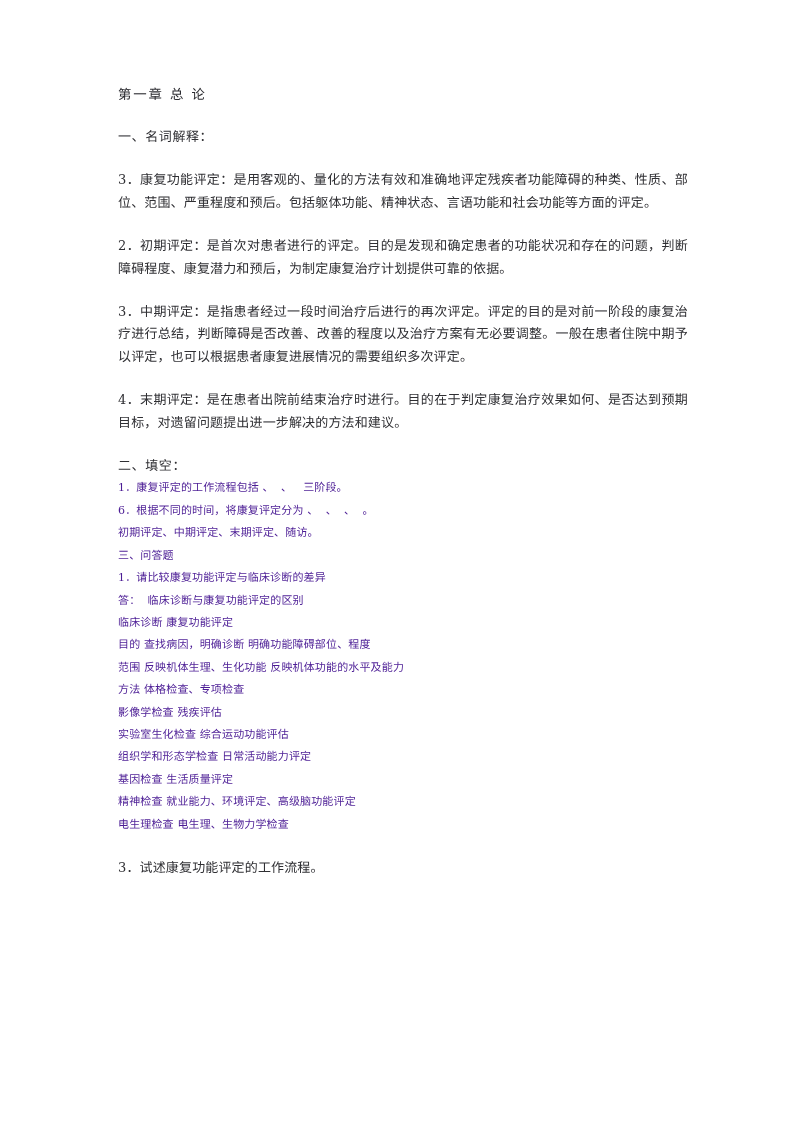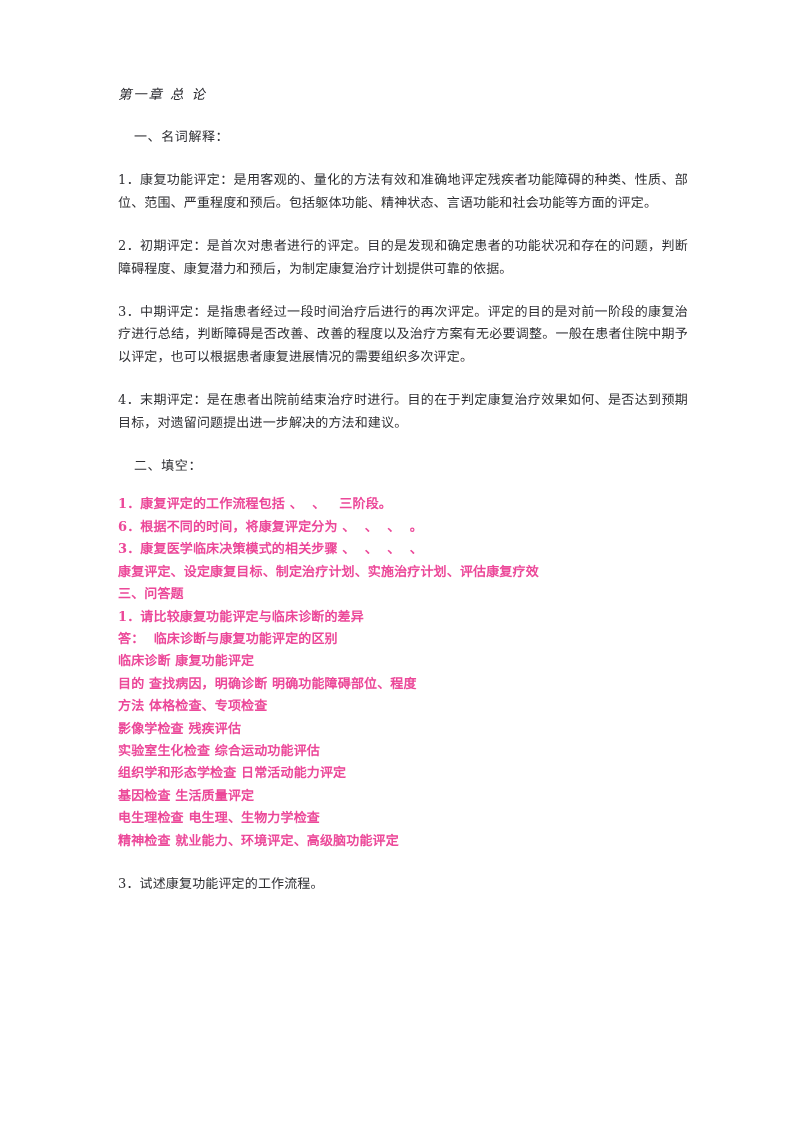--- a/index.html
+++ b/index.html
@@ -38,89 +38,85 @@
     margin: 0;
     color: #2f2f33;
   }
   
   .doc-title {
     font-size: 13.4px;
     line-height: 22px;
     letter-spacing: 1.9px;
     margin: 0 0 20px 0;
     color: #2b2b30;
-    font-style: italic;
   }
   
   .section-heading {
     font-size: 13.0px;
     line-height: 22.4px;
     letter-spacing: 0.6px;
-    margin: 16px;
+    margin: 0;
     color: #2f2f33;
   }
   
   .gap-lg { margin-top: 21px; }
 
   
   .term { text-indent: 0; }
 
   
   .lines .ln {
     display: block;
-    font-size: 13.0px;
+    font-size: 11px;
     line-height: 22.4px;
     letter-spacing: 0.15px;
     white-space: pre-wrap;
-    color: #ec4899;
-    font-weight: bold;
+    color: #4c1d95;
   }
   .lines { margin: 0; }
 </style>
 </head>
 <body>
 
 <div class="page" style="background: rgb(255, 255, 255);">
   <div class="content">
 
     <p class="doc-title">第一章 总  论</p>
 
     <p class="section-heading">一、名词解释：</p>
 
-    <p class="blk term gap-lg">1．康复功能评定：是用客观的、量化的方法有效和准确地评定残疾者功能障碍的种类、性质、部位、范围、严重程度和预后。包括躯体功能、精神状态、言语功能和社会功能等方面的评定。</p>
+    <p class="blk term gap-lg">3．康复功能评定：是用客观的、量化的方法有效和准确地评定残疾者功能障碍的种类、性质、部位、范围、严重程度和预后。包括躯体功能、精神状态、言语功能和社会功能等方面的评定。</p>
     <p class="blk term gap-lg">2．初期评定：是首次对患者进行的评定。目的是发现和确定患者的功能状况和存在的问题，判断障碍程度、康复潜力和预后，为制定康复治疗计划提供可靠的依据。</p>
     <p class="blk term gap-lg">3．中期评定：是指患者经过一段时间治疗后进行的再次评定。评定的目的是对前一阶段的康复治疗进行总结，判断障碍是否改善、改善的程度以及治疗方案有无必要调整。一般在患者住院中期予以评定，也可以根据患者康复进展情况的需要组织多次评定。</p>
     <p class="blk term gap-lg">4．末期评定：是在患者出院前结束治疗时进行。目的在于判定康复治疗效果如何、是否达到预期目标，对遗留问题提出进一步解决的方法和建议。</p>
 
     <p class="section-heading gap-lg">二、填空：</p>
 
     <div class="lines gap-lg">
       <span class="ln">1．康复评定的工作流程包括 、  、   三阶段。</span>
     </div>
 
     <div class="lines gap-lg">
       <span class="ln">6．根据不同的时间，将康复评定分为 、  、  、  。</span>
+      <span class="ln">初期评定、中期评定、末期评定、随访。</span>
     </div>
 
-    <div class="lines gap-lg">
-      <span class="ln">3．康复医学临床决策模式的相关步骤 、  、  、  、</span>
-      <span class="ln">康复评定、设定康复目标、制定治疗计划、实施治疗计划、评估康复疗效</span>
-    </div>
 
     <div class="lines gap-lg">
       <span class="ln">三、问答题</span>
       <span class="ln">1．请比较康复功能评定与临床诊断的差异</span>
       <span class="ln">答：  临床诊断与康复功能评定的区别</span>
       <span class="ln">临床诊断 康复功能评定</span>
       <span class="ln">目的 查找病因，明确诊断 明确功能障碍部位、程度</span>
+      <span class="ln">范围 反映机体生理、生化功能 反映机体功能的水平及能力</span>
       <span class="ln">方法 体格检查、专项检查</span>
       <span class="ln">影像学检查 残疾评估</span>
       <span class="ln">实验室生化检查 综合运动功能评估</span>
       <span class="ln">组织学和形态学检查 日常活动能力评定</span>
       <span class="ln">基因检查 生活质量评定</span>
+      <span class="ln">精神检查 就业能力、环境评定、高级脑功能评定</span>
       <span class="ln">电生理检查 电生理、生物力学检查</span>
-      <span class="ln">精神检查 就业能力、环境评定、高级脑功能评定</span>
     </div>
 
     <p class="blk gap-lg">3．试述康复功能评定的工作流程。</p>
 
   </div>
 </div>
 
 </body></html>

